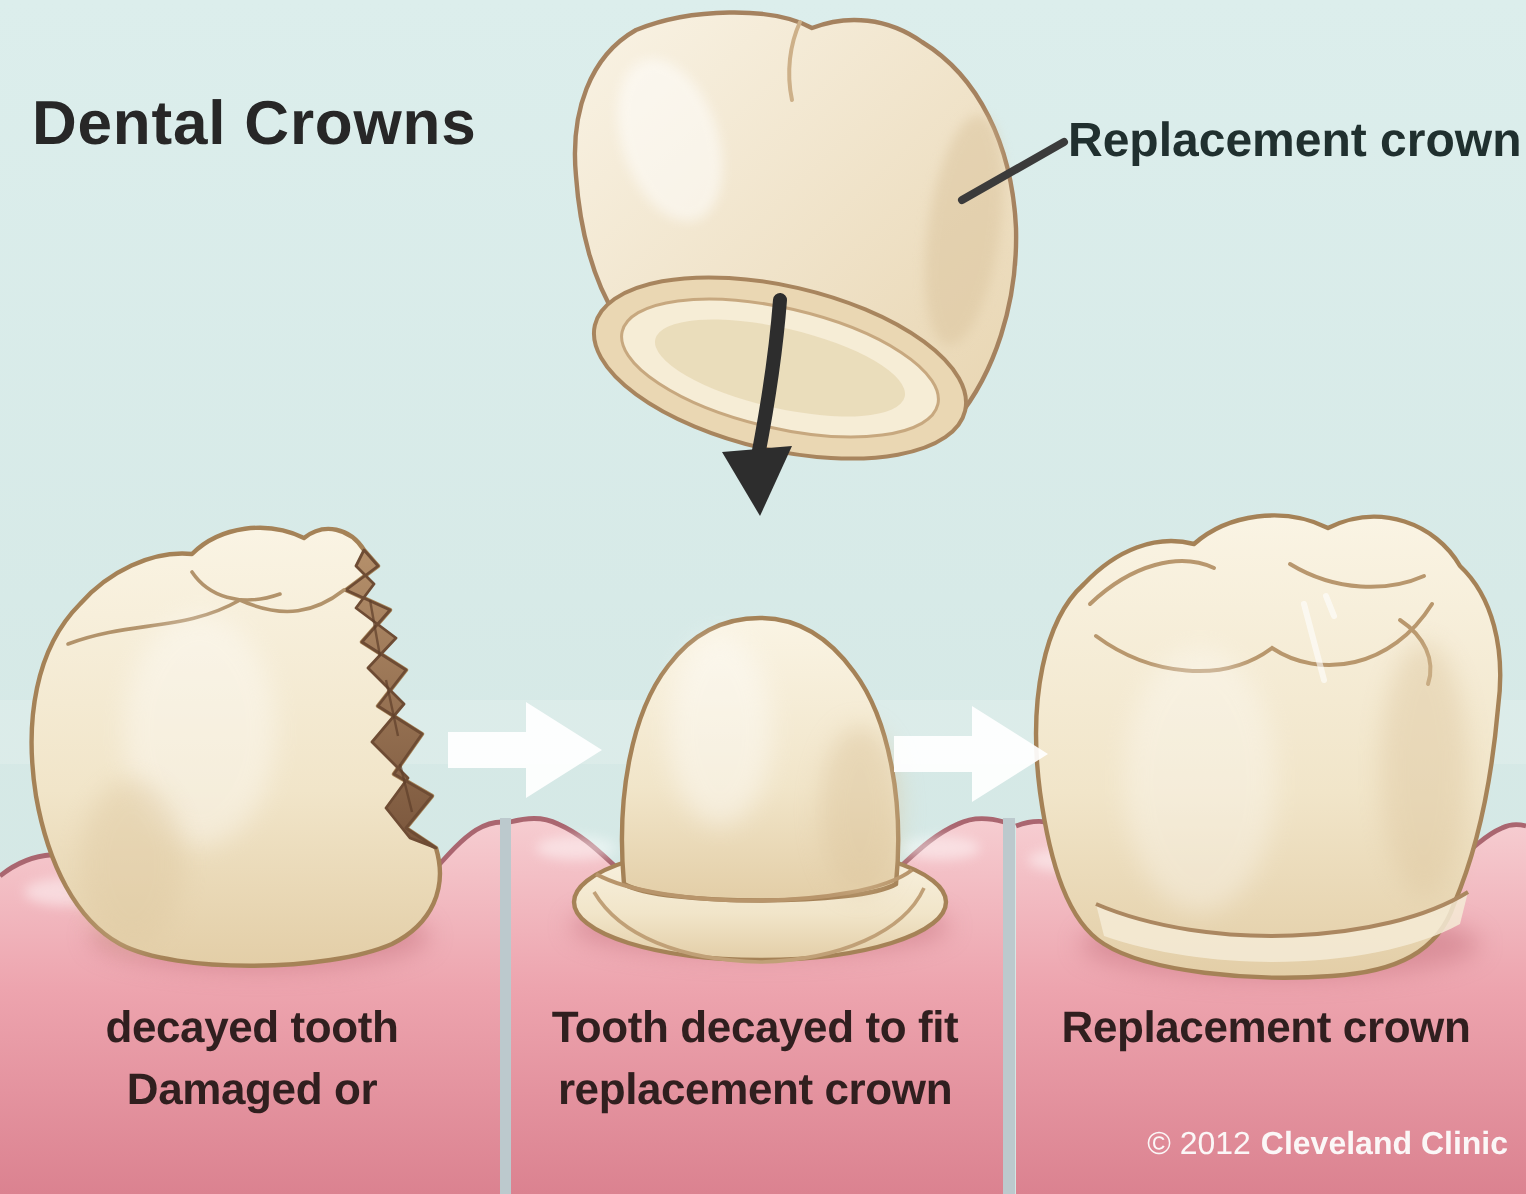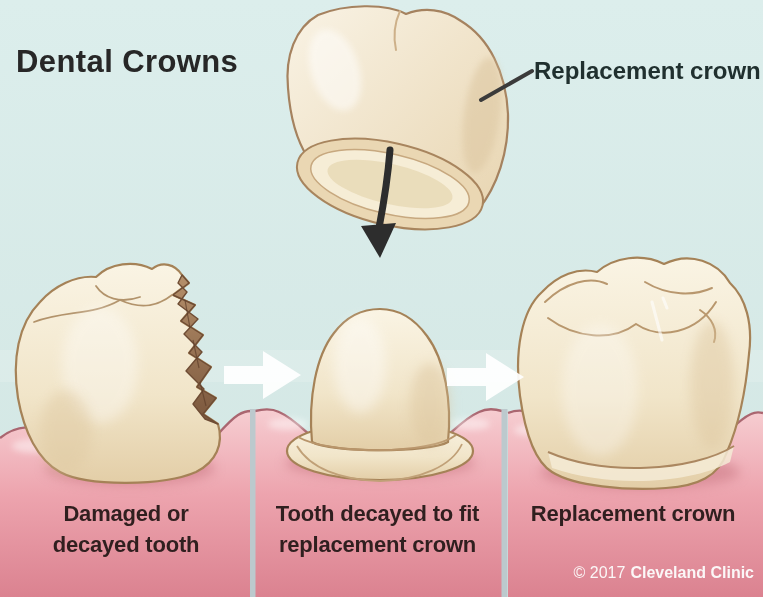--- a/index.html
+++ b/index.html
@@ -154,27 +154,27 @@
 
     <polygon fill="#ffffff" opacity="0.92" points="224,366 263,366 263,351 301,375 263,399 263,384 224,384"></polygon>
     <polygon fill="#ffffff" opacity="0.92" points="447,368 486,368 486,353 524,377 486,401 486,386 447,386"></polygon>
   </svg>
 
   <div class="title">Dental Crowns</div>
 
   <div class="crown-label">Replacement crown</div>
 
   <div class="caption cap1">
+    <div>decayed tooth</div>
     <div>Damaged or</div>
-    <div>decayed tooth</div>
   </div>
   <div class="caption cap2">
     <div>Tooth decayed to fit</div>
     <div>replacement crown</div>
   </div>
   <div class="caption cap3">
     <div>Replacement crown</div>
   </div>
 
   <div class="copyright">
-    <span>© 2017</span><span class="brand">Cleveland Clinic</span>
+    <span>© 2012</span><span class="brand">Cleveland Clinic</span>
   </div>
 </div>
 
 </body></html>

